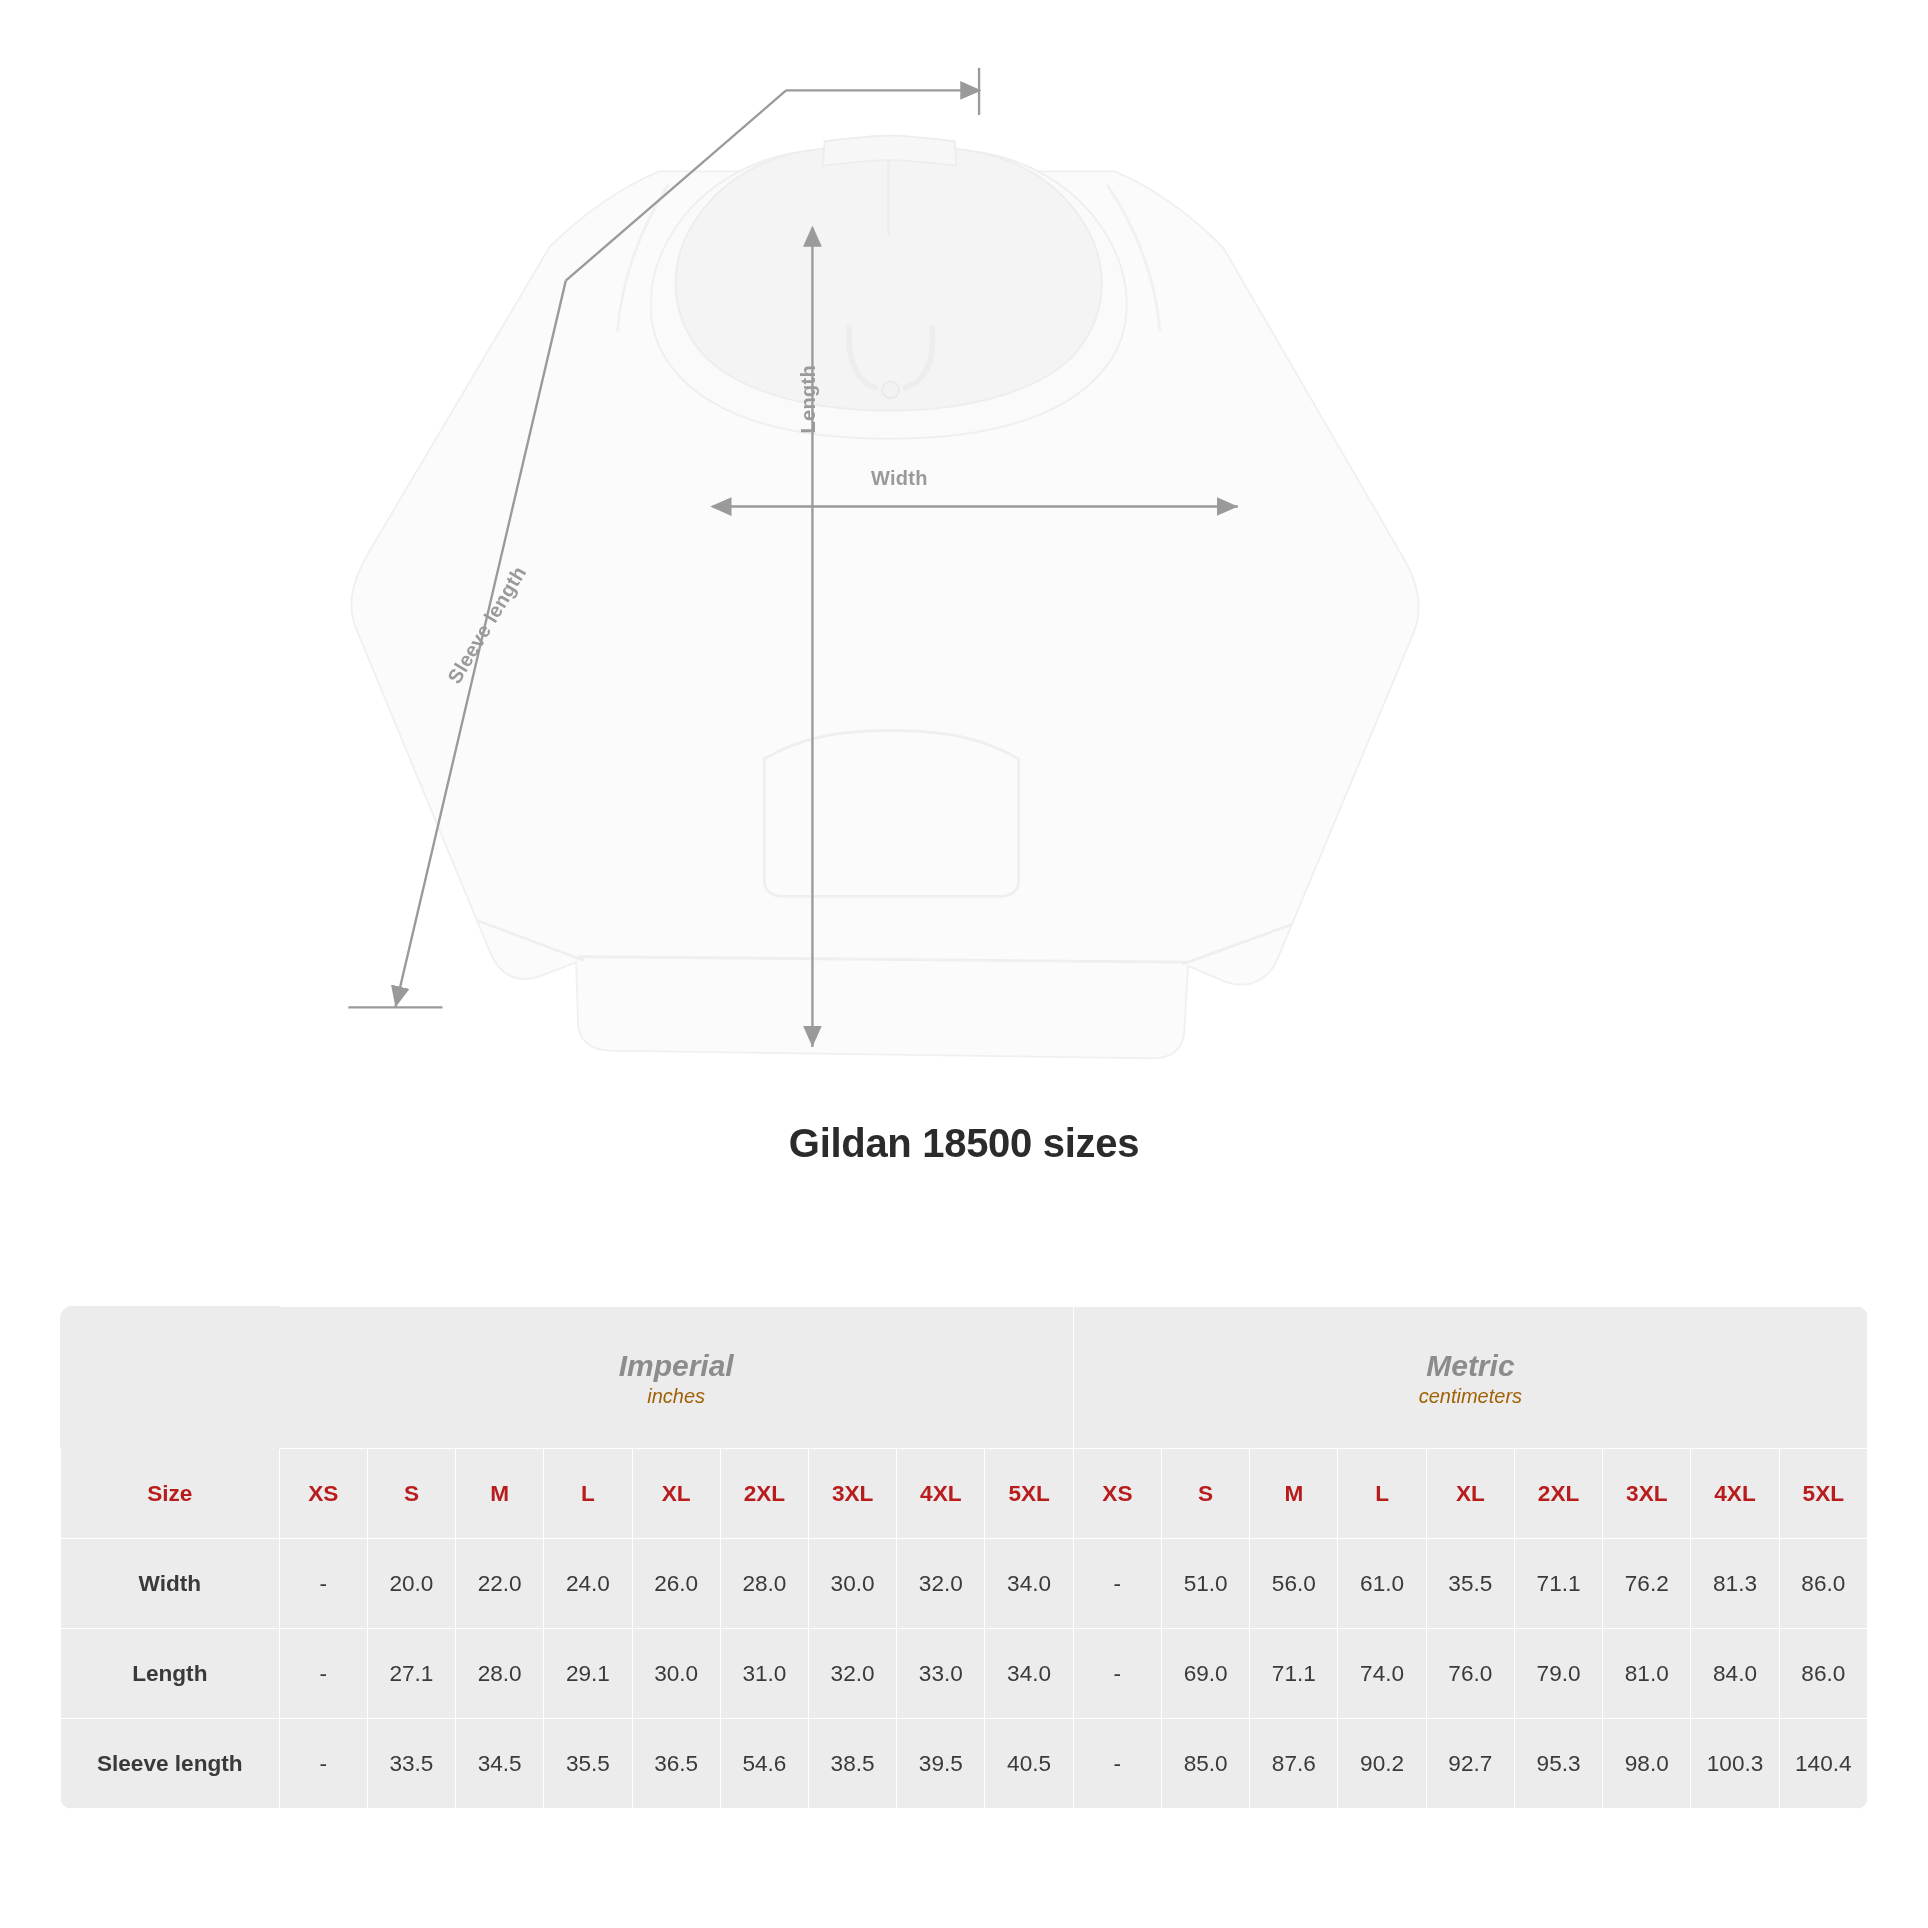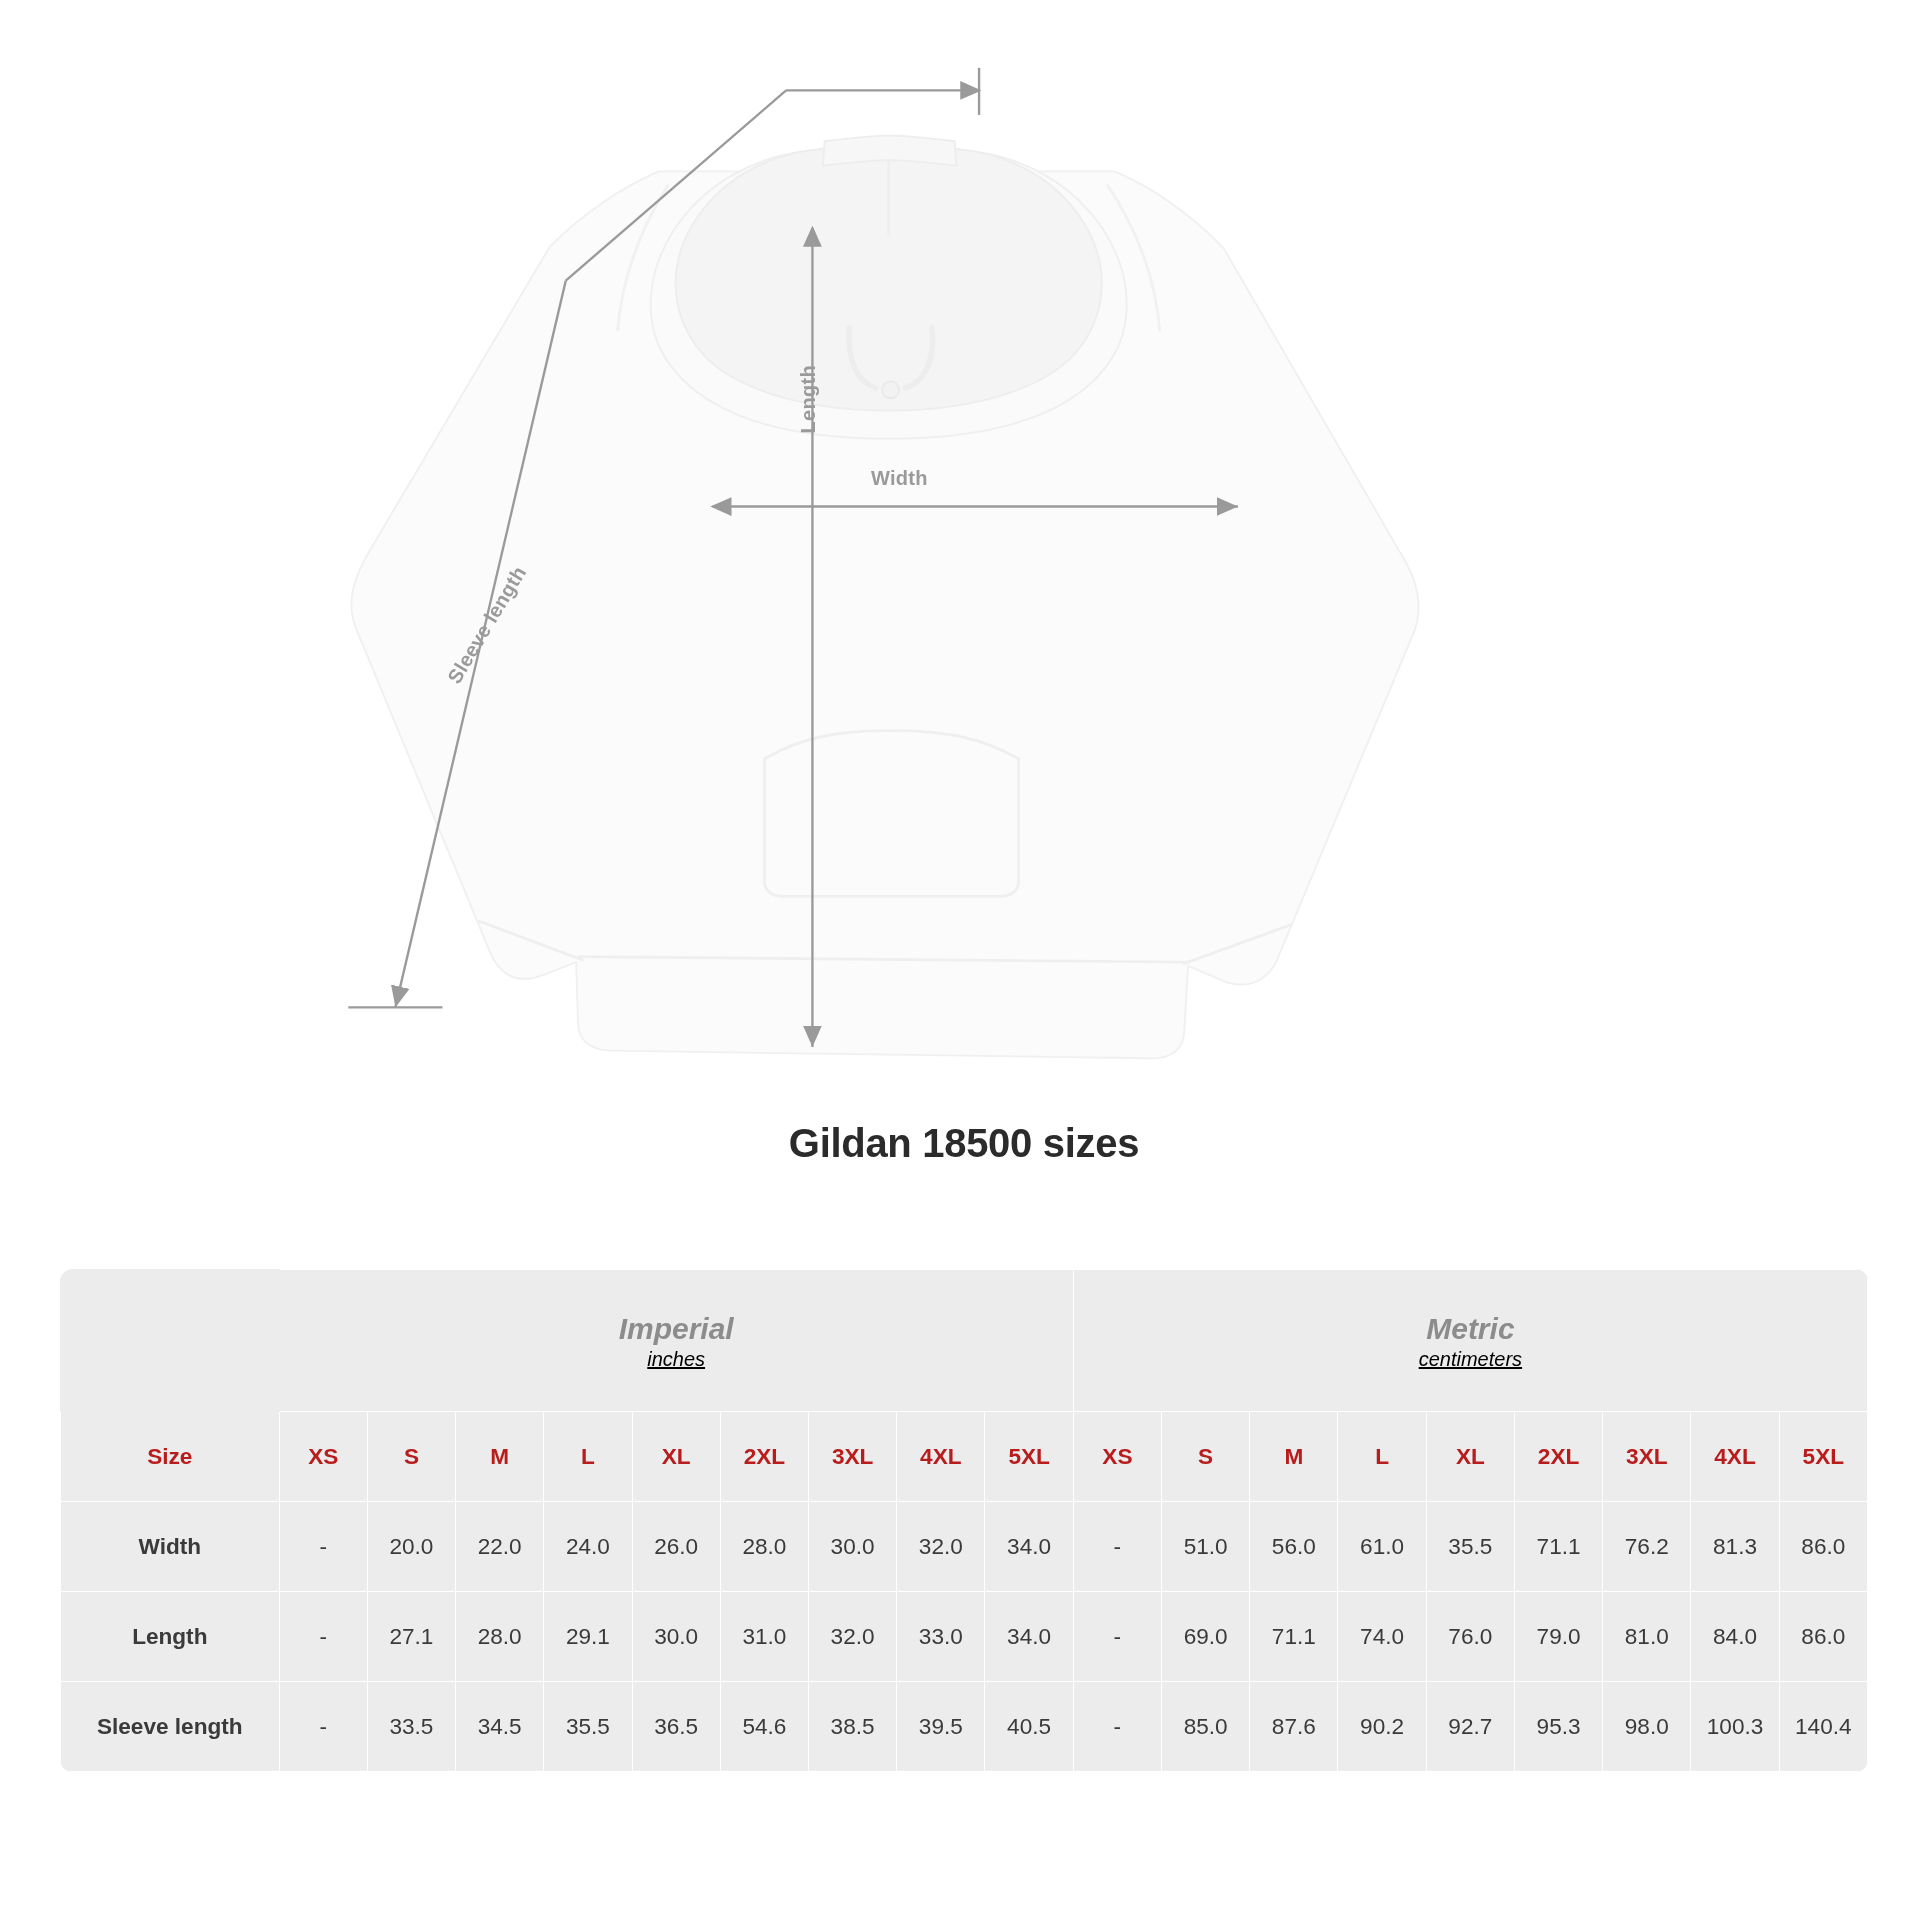--- a/index.html
+++ b/index.html
@@ -67,21 +67,21 @@
     font-size: 21.7px;
     font-style: italic;
     color: #6f6f6f;
     margin-top: 21px;
   }
 
   
   .table-wrap {
     position: absolute;
     left: 60px;
-    top: 1269px;
+    top: 1306px;
     width: 1808px;
   }
   table.size-table {
     border-collapse: collapse;
     width: 1808px;
     table-layout: fixed;
     background: #ececec;
     border-radius: 13px;
     overflow: hidden;
   }
@@ -99,22 +99,21 @@
   .unit-head .unit-name {
     font-size: 30px;
     font-weight: bold;
     font-style: italic;
     line-height: 1.25;
   }
   .unit-head .unit-sub {
     font-size: 20px;
     font-style: italic;
     font-weight: normal;
-    color: #000000;
-    text-decoration: underline;
+    color: #a16207;
   }
   .corner-cell {
     border: 0.9px solid #ececec !important;
   }
   tr.head-row td, tr.head-row th {
     height: 87px;
     font-size: 22.6px;
     font-weight: bold;
     color: #b91c1c;
   }

